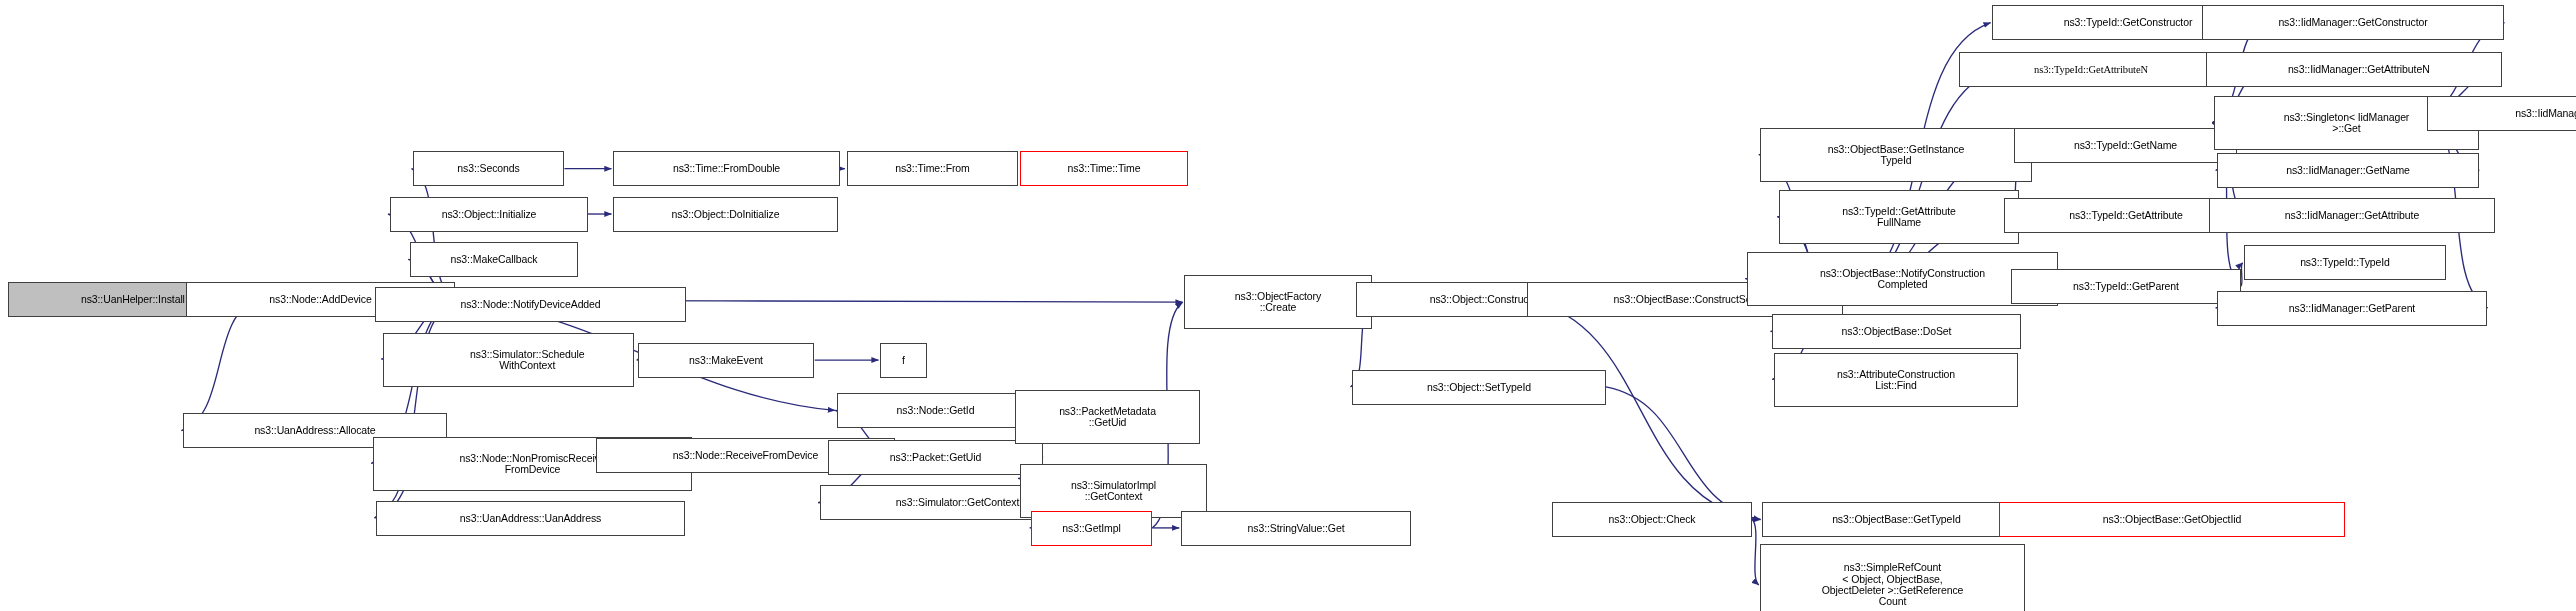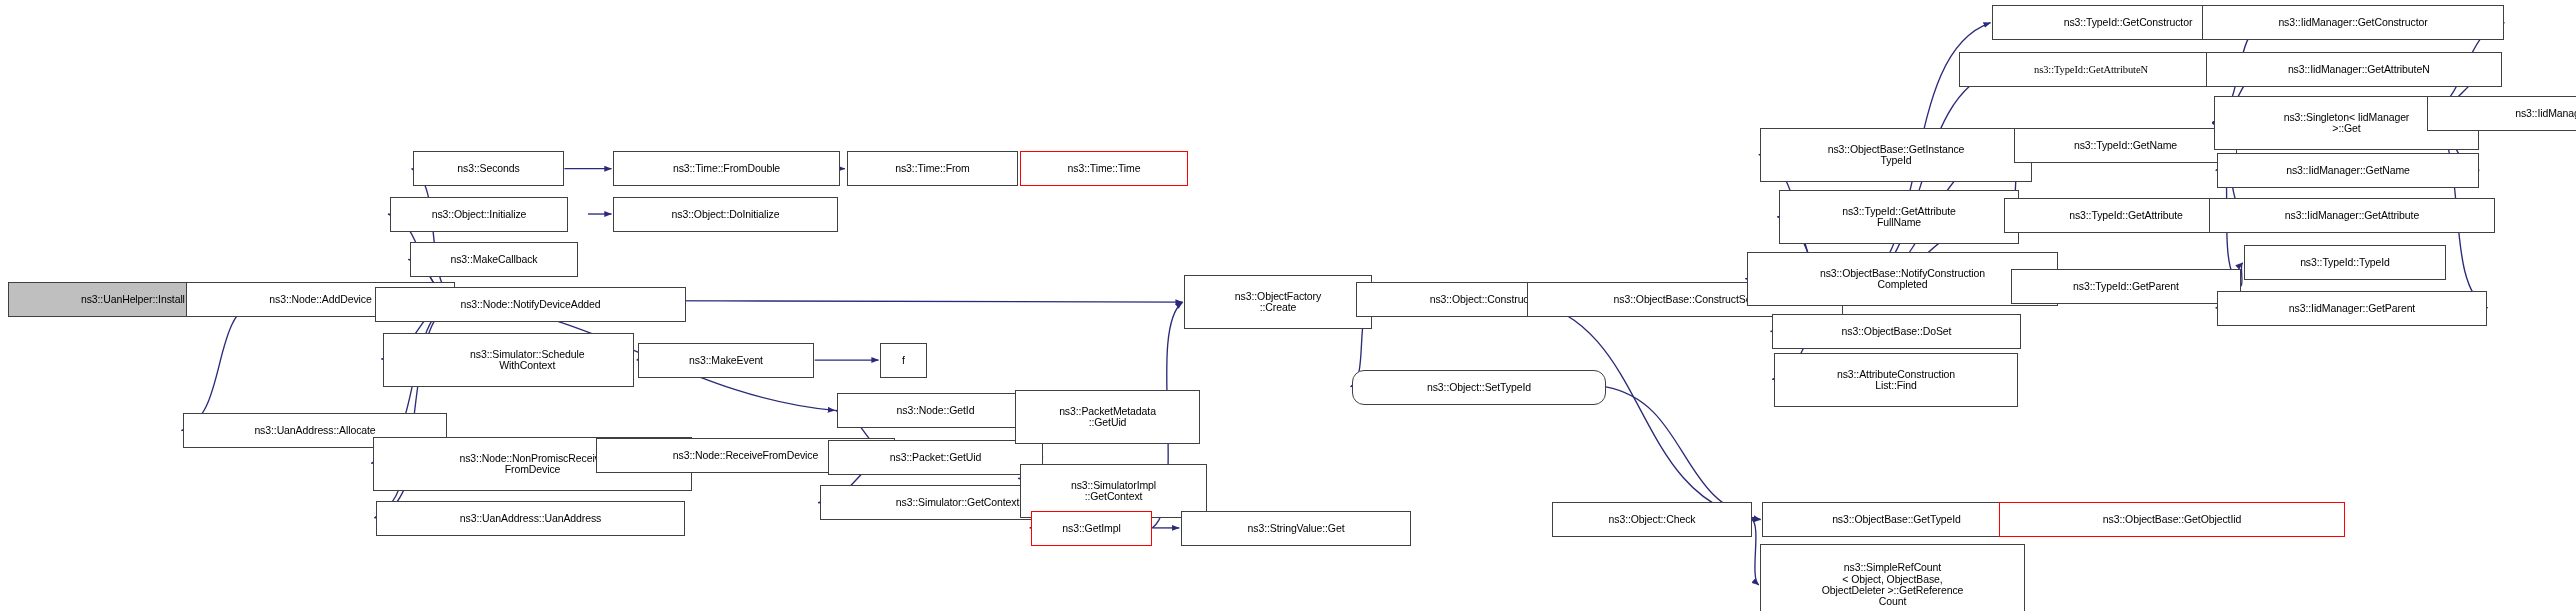--- a/index.html
+++ b/index.html
@@ -120,21 +120,21 @@
         <path d="M 2982 27 C 2928.9 39.96, 2941.1 122.04, 2888 135" marker-end="url(#ah)"></path>
         <path d="M 2978 83 C 2932.3 89.24, 2933.7 128.76, 2888 135" marker-end="url(#ah)"></path>
         <path d="M 2952 203 C 2916.4 194.84, 2923.6 143.16, 2888 135" marker-end="url(#ah)"></path>
         <path d="M 2962 367 C 2905.5 339.16, 2944.5 162.84, 2888 135" marker-end="url(#ah)"></path>
       </g>
   </svg>
   <div id="node-layer">
       <div class="node root" style="left: 8.4px; top: 282px; width: 249px; height: 35px;">ns3::UanHelper::Install</div>
       <div class="node" style="left: 186px; top: 282px; width: 269px; height: 35px;">ns3::Node::AddDevice</div>
       <div class="node" style="left: 413px; top: 151px; width: 151px; height: 35px;">ns3::Seconds</div>
-      <div class="node" style="left: 390px; top: 197px; width: 178px; height: 35px;">ns3::Object::Initialize</div>
+      <div class="node" style="left: 390px; top: 197px; width: 198px; height: 35px;">ns3::Object::Initialize</div>
       <div class="node" style="left: 410px; top: 242px; width: 168px; height: 35px;">ns3::MakeCallback</div>
       <div class="node" style="left: 375px; top: 287px; width: 311px; height: 35px;">ns3::Node::NotifyDeviceAdded</div>
       <div class="node" style="left: 383px; top: 333px; width: 251px; height: 54px; padding-left: 40px;">ns3::Simulator::Schedule
 WithContext</div>
       <div class="node" style="left: 183px; top: 413px; width: 264px; height: 35px;">ns3::UanAddress::Allocate</div>
       <div class="node" style="left: 373px; top: 437px; width: 319px; height: 54px;">ns3::Node::NonPromiscReceive
 FromDevice</div>
       <div class="node" style="left: 376px; top: 501px; width: 309px; height: 35px;">ns3::UanAddress::UanAddress</div>
       <div class="node" style="left: 613px; top: 151px; width: 227px; height: 35px;">ns3::Time::FromDouble</div>
       <div class="node" style="left: 613px; top: 197px; width: 225px; height: 35px; text-align: center;">ns3::Object::DoInitialize</div>
@@ -148,21 +148,21 @@
       <div class="node missing" style="left: 1020px; top: 151px; width: 168px; height: 35px;">ns3::Time::Time</div>
       <div class="node" style="left: 1015px; top: 390px; width: 185px; height: 54px;">ns3::PacketMetadata
 ::GetUid</div>
       <div class="node" style="left: 1020px; top: 464px; width: 187px; height: 54px;">ns3::SimulatorImpl
 ::GetContext</div>
       <div class="node missing" style="left: 1031px; top: 511px; width: 121px; height: 35px;">ns3::GetImpl</div>
       <div class="node" style="left: 1181px; top: 511px; width: 230px; height: 35px;">ns3::StringValue::Get</div>
       <div class="node" style="left: 1184px; top: 275px; width: 188px; height: 54px;">ns3::ObjectFactory
 ::Create</div>
       <div class="node" style="left: 1356px; top: 282px; width: 249px; height: 35px;">ns3::Object::Construct</div>
-      <div class="node" style="left: 1352px; top: 370px; width: 254px; height: 35px; border-radius: 12px;">ns3::Object::SetTypeId</div>
+      <div class="node" style="left: 1352px; top: 370px; width: 254px; height: 35px;">ns3::Object::SetTypeId</div>
       <div class="node" style="left: 1527px; top: 282px; width: 316px; height: 35px;">ns3::ObjectBase::ConstructSelf</div>
       <div class="node" style="left: 1552px; top: 502px; width: 200px; height: 35px;">ns3::Object::Check</div>
       <div class="node" style="left: 1760px; top: 128px; width: 272px; height: 54px;">ns3::ObjectBase::GetInstance
 TypeId</div>
       <div class="node" style="left: 1779px; top: 190px; width: 240px; height: 54px;">ns3::TypeId::GetAttribute
 FullName</div>
       <div class="node" style="left: 1747px; top: 252px; width: 311px; height: 54px;">ns3::ObjectBase::NotifyConstruction
 Completed</div>
       <div class="node" style="left: 1772px; top: 314px; width: 249px; height: 35px;">ns3::ObjectBase::DoSet</div>
       <div class="node" style="left: 1774px; top: 353px; width: 244px; height: 54px;">ns3::AttributeConstruction

